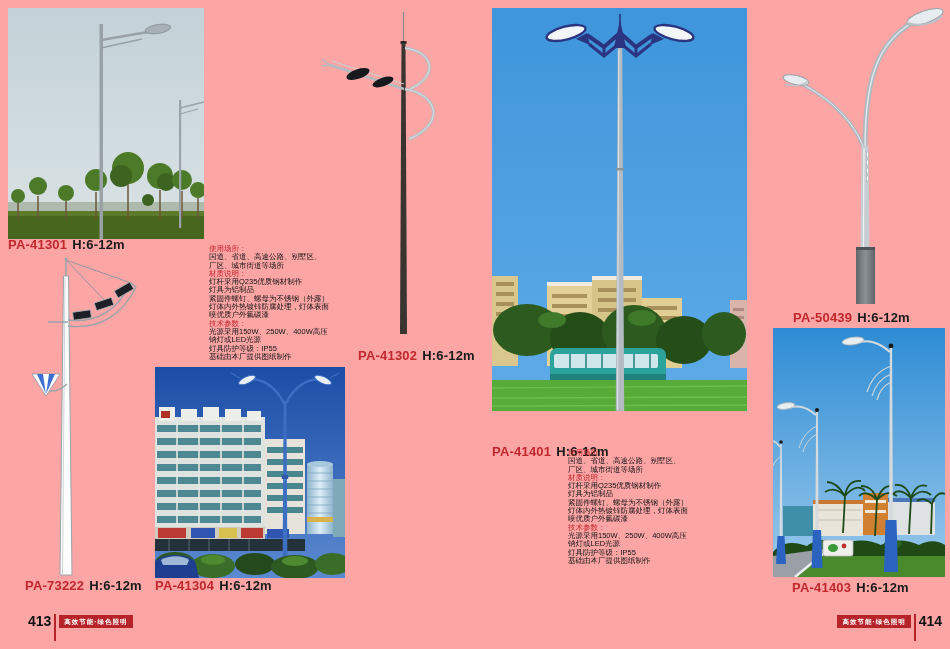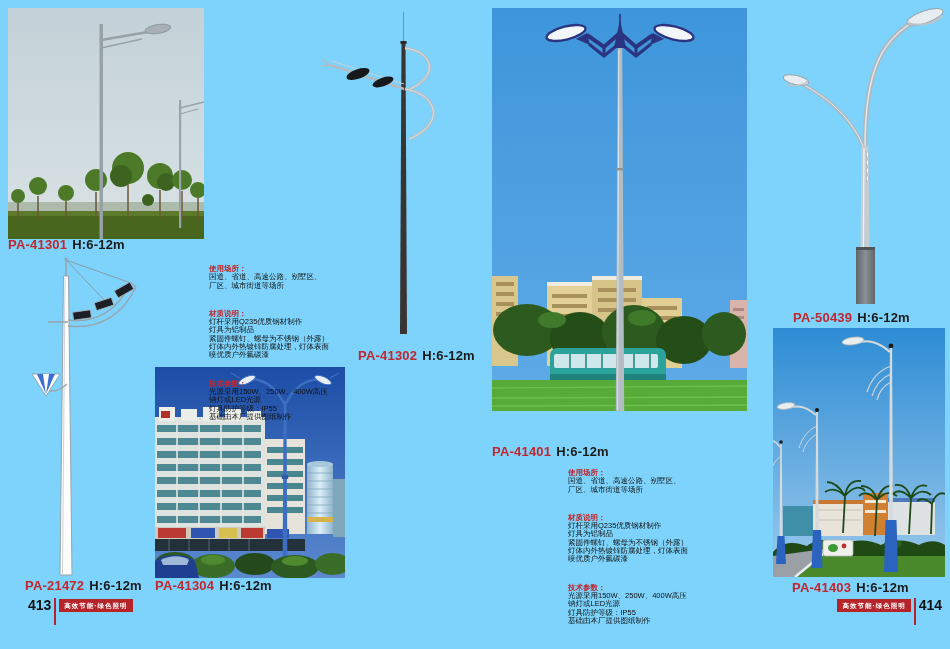--- a/index.html
+++ b/index.html
@@ -1,25 +1,25 @@
 <!DOCTYPE html>
 <html><head>
 <meta charset="utf-8">
 <style>
   html,body{margin:0;padding:0;background:#ffffff;}
-  #canvas{position:relative;width:950px;height:649px;background:#7dd3fc;overflow:hidden;
+  #canvas{position:relative;width:950px;height:649px;background:#fca5a5;overflow:hidden;
           font-family:"Liberation Sans",sans-serif;}
   .abs{position:absolute;}
   .plabel{position:absolute;white-space:nowrap;font-size:13px;font-weight:700;letter-spacing:.2px;}
   .plabel .code{color:#c1272d;}
   .plabel .hval{color:#1a1a1a;margin-left:5px;}
   .info{position:absolute;width:122px;font-size:7.5px;line-height:8.3px;color:#111;}
-  .info .hd{color:#c1272d;font-weight:700;margin-top:20px;}
+  .info .hd{color:#c1272d;font-weight:400;}
   .info .ln{font-weight:500;}
-  .footer{position:absolute;top:598px;display:flex;align-items:flex-start;justify-content:flex-end;}
+  .footer{position:absolute;top:614px;display:flex;align-items:flex-start;justify-content:flex-end;}
   .pagenum{font-size:14px;font-weight:700;color:#111;line-height:15px;}
   .vline{width:2px;height:27px;background:#b6242a;margin:0 3px;}
   .slogan{background:#b6242a;color:#fff;font-size:6.5px;font-weight:700;
           letter-spacing:1px;padding:3px 5px 2px 5px;line-height:8px;height:8px;margin-top:1px;}
   svg{display:block;}
 </style>
 </head>
 <body>
 
 <div id="canvas">
@@ -118,21 +118,21 @@
       </g>
       <g>
         <path d="M57,128 C48,136 40,137 36,132" stroke="#9aa6ac" stroke-width="1.5" fill="none"></path>
         <polygon points="22,118 50,118 36,140" fill="#ffffff" stroke="#8898a2" stroke-width="0.8"></polygon>
         <polygon points="27,118 45,118 36,138" fill="#3d6ed2"></polygon>
         <polygon points="33,118 39,118 36,139" fill="#ffffff"></polygon>
       </g>
     </svg>
   </div>
   <div class="plabel" style="left:25px;top:578px;">
-    <span class="code">PA-21472</span><span class="hval">H:6-12m</span>
+    <span class="code">PA-73222</span><span class="hval">H:6-12m</span>
   </div>
 
   <div class="abs" style="left:155px;top:367px;width:190px;height:211px;">
     <svg width="190" height="211" viewBox="0 0 190 211">
       <defs>
         <linearGradient id="sky4" x1="0" y1="0" x2="0" y2="1">
           <stop offset="0" stop-color="#1c4da6"></stop>
             <stop offset="1" stop-color="#5b8ad0"></stop>
         </linearGradient>
         <linearGradient id="cyl" x1="0" y1="0" x2="1" y2="0">

